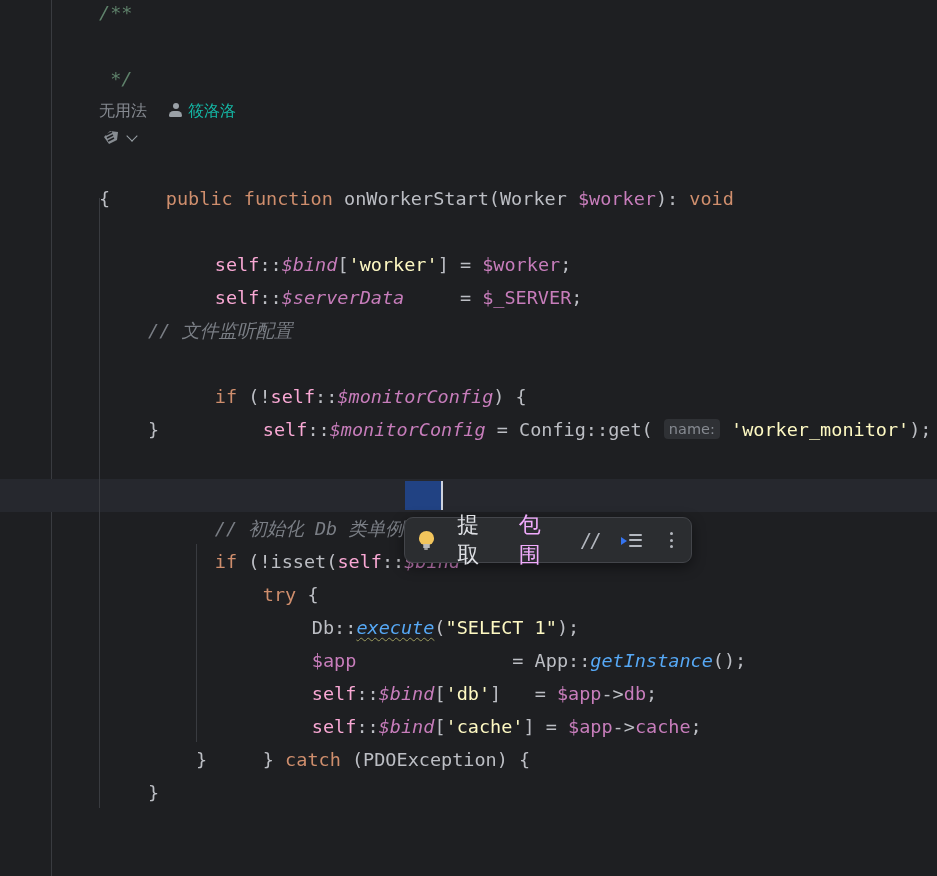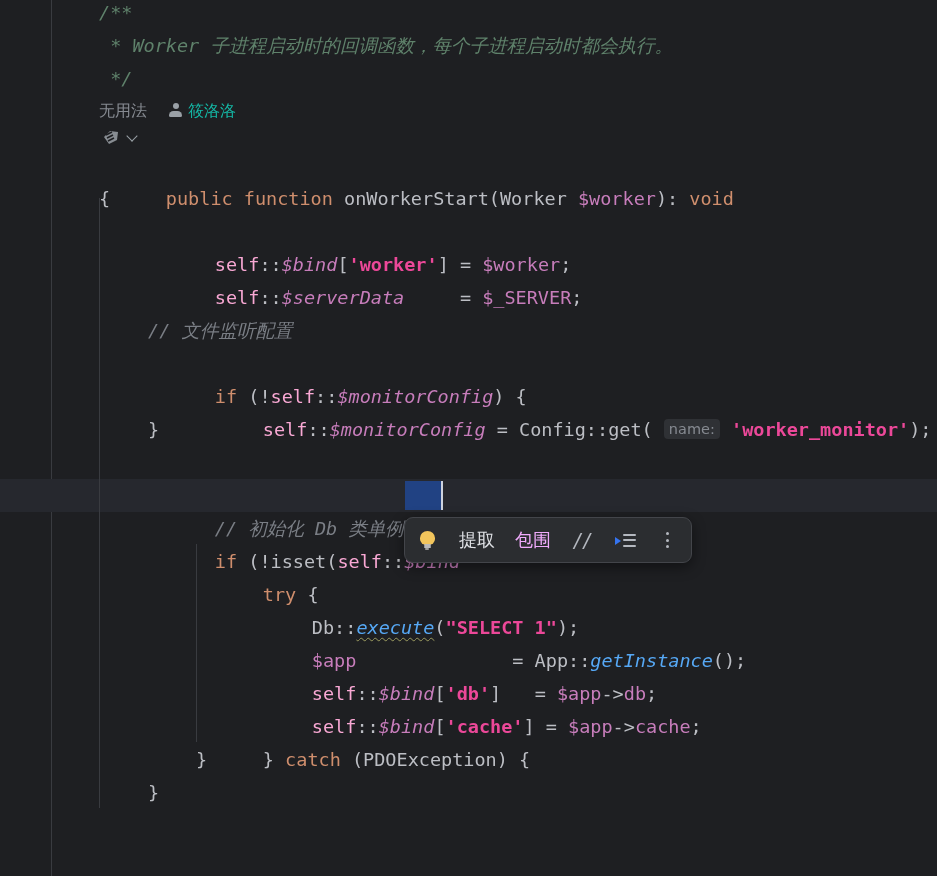--- a/index.html
+++ b/index.html
@@ -31,21 +31,21 @@
   }
 
   
   .t-comment   {color:#7a7e85;font-style:italic;}
   .t-doc       {color:#5f826b;font-style:italic;}
   .t-kw        {color:#cf8e6d;}
   .t-fndecl    {color:#bcbec4;}
   .t-type      {color:#bcbec4;}
   .t-var       {color:#c77dbb;}
   .t-field     {color:#c77dbb;font-style:italic;}
-  .t-str       {color:#ec4899;font-weight:bold;}
+  .t-str       {color:#fef9c3;}
   .t-cls       {color:#bcbec4;}
   .t-punct     {color:#bcbec4;}
   .t-static    {color:#f9a8d4;}
   .t-global    {color:#c77dbb;}
   .t-prop      {color:#c77dbb;}
   .t-methodcall{color:#56a8f5;font-style:italic;}
 
   .squiggle{
     text-decoration:underline;
     text-decoration-style:wavy;
@@ -91,21 +91,21 @@
     font-family:"DejaVu Sans","Liberation Sans",sans-serif;
   }
   .tb-item{display:flex;align-items:center;justify-content:center;height:100%;cursor:pointer;}
   .tb-bulb{width:44px;}
   .bulb{position:relative;width:15px;height:19px;}
   .bulb .glass{position:absolute;left:0;top:0;width:15px;height:14px;border-radius:50% 50% 42% 42%;background:#f2c55c;}
   .bulb .base{position:absolute;left:4px;top:13px;width:7px;height:2px;background:#b9b9b9;border-radius:1px;}
   .bulb .base2{position:absolute;left:4px;top:15.5px;width:7px;height:2px;background:#b9b9b9;border-radius:1px;}
   .bulb .tip{position:absolute;left:5.5px;top:17.5px;width:4px;height:1.8px;background:#9a9a9a;border-radius:1px;}
 
-  .tb-label{font-size:18px;color:#dfe1e5;padding:0 10px;}
+  .tb-label{font-size:22px;color:#dfe1e5;padding:0 10px;}
   .tb-label.dim{color:#f0abfc;}
 
   .tb-comment{width:42px;}
   .slashes{font-family:"DejaVu Sans Mono",monospace;font-size:19px;color:#b4b8bf;letter-spacing:-2px;font-style:italic;}
 
   .tb-indent{width:44px;}
   .indent-ico{position:relative;width:21px;height:15px;}
   .indent-ico .tri{position:absolute;left:0;top:4px;width:0;height:0;border-left:6px solid #3574f0;border-top:4px solid transparent;border-bottom:4px solid transparent;}
   .indent-ico .bar{position:absolute;background:#b4b8bf;height:2px;border-radius:1px;}
   .indent-ico .b1{left:8px;top:1px;width:13px;}
@@ -129,21 +129,20 @@
 
   <div class="indent-guide" style="left:99px;top:198px;height:610px"></div>
   <div class="indent-guide" style="left:196px;top:544px;height:198px"></div>
 
   <div class="selection" style="left:405px;top:481px;width:38px;height:29px"></div>
   <div class="caret" style="left:441px;top:481px;height:29px"></div>
 
   <div class="code-layer">
 
     <div class="line" style="top:-4px"><span class="t-doc">/**</span></div>
-    <div class="line" style="top:29px"><span class="t-doc"> * </span><span class="t-doc">Worker 子进程启动时的回调函数，每个子进程启动时都会执行。</span></div>
     <div class="line" style="top:62px"><span class="t-doc"> */</span></div>
 
     <div class="hint-row" style="top:96px">
       <span class="hint-usages">无用法</span><span class="hint-author"><span class="person-ico"></span><span>筱洛洛</span></span>
     </div>
 
     <div class="impl-marker" style="top:124px">
       <svg width="22" height="22" viewBox="0 0 22 22" style="position:absolute;left:0;top:2px">
         <path d="M4 11 L10 5 L18 6 L17 14 L9 18 Z" fill="#9aa0a6" opacity="0.85"></path>
         <path d="M7 12 L13 9" stroke="#1e1f22" stroke-width="1.6"></path>

